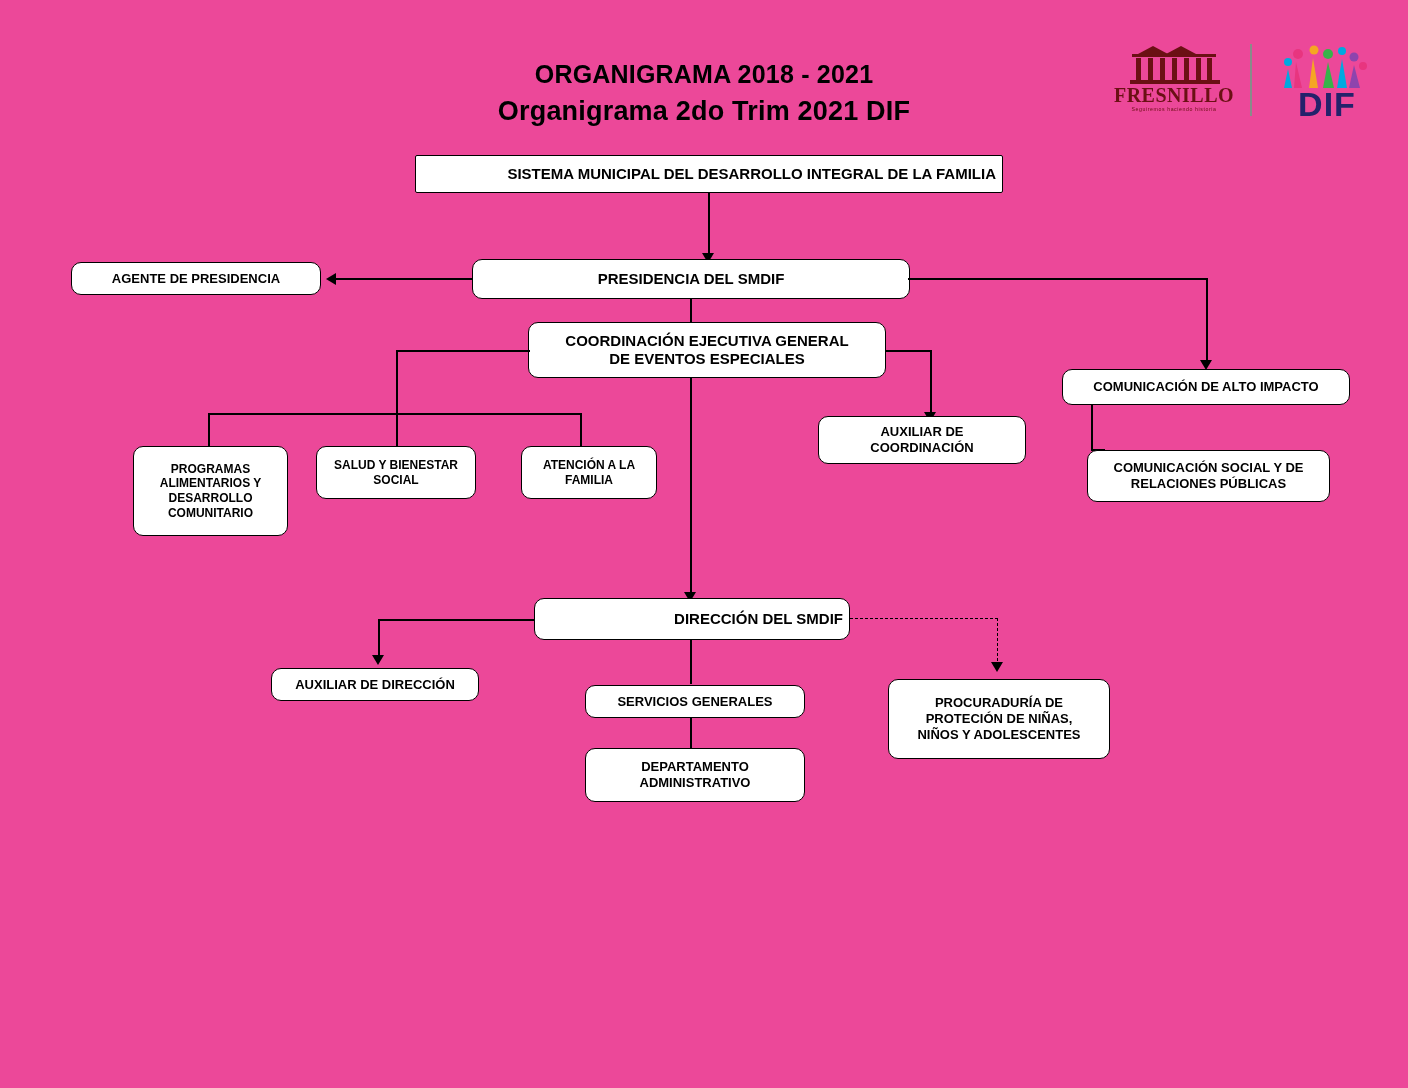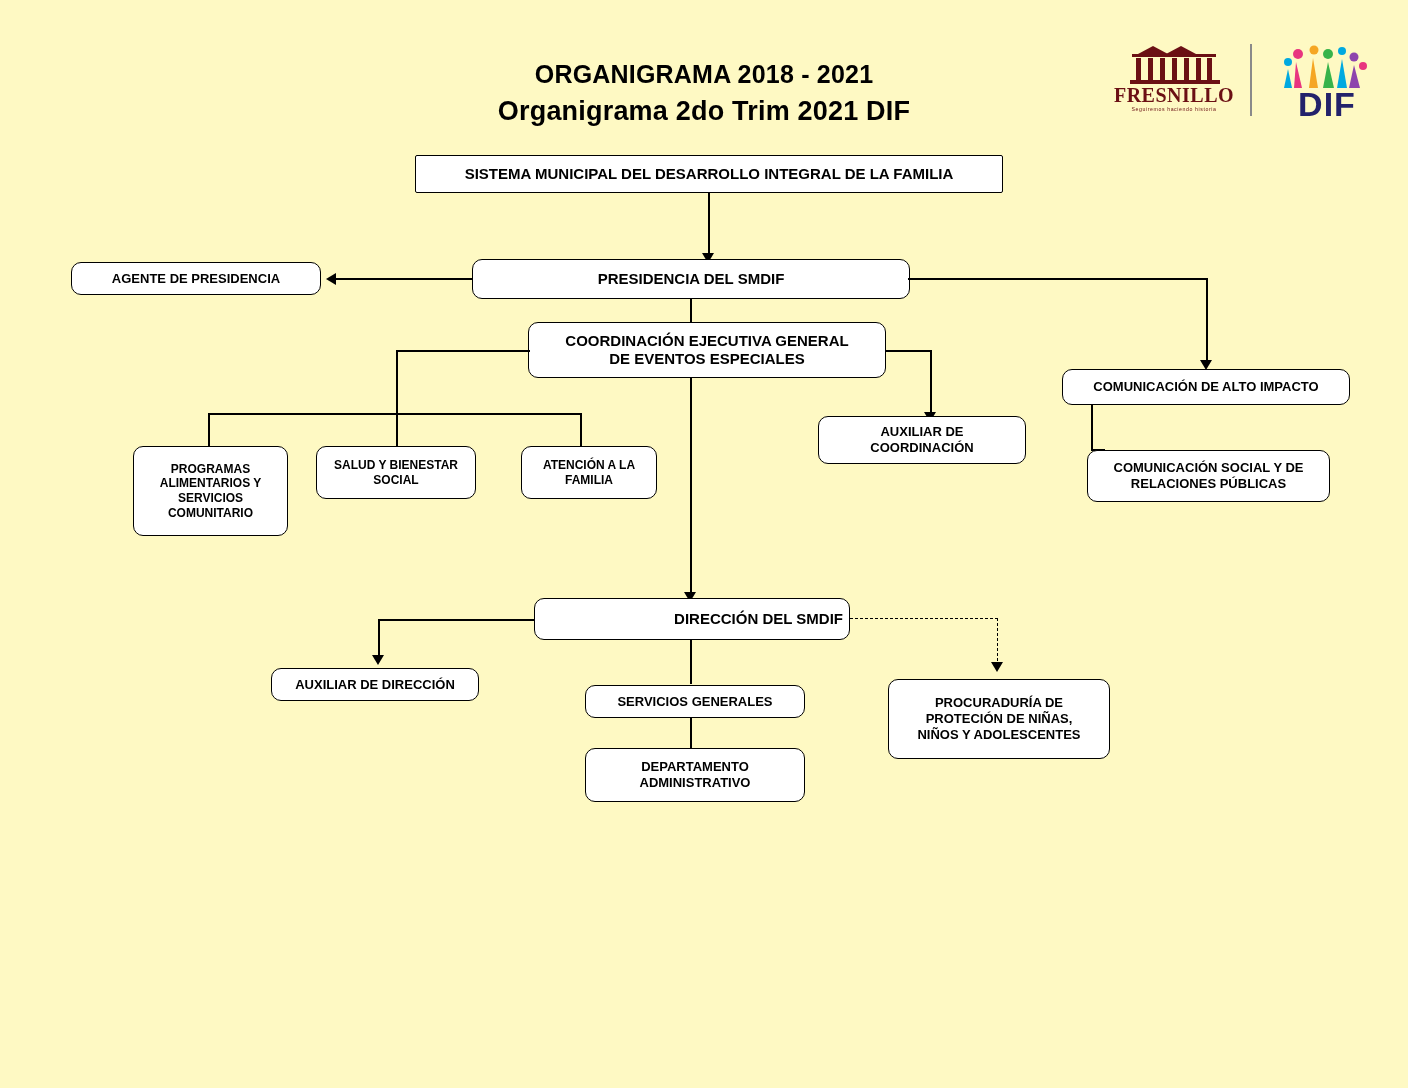--- a/index.html
+++ b/index.html
@@ -4,21 +4,21 @@
 <style>
   html, body {
     margin: 0;
     padding: 0;
     background: #ffffff;
   }
   #page {
     position: relative;
     width: 1408px;
     height: 1088px;
-    background: #fef9c3;
+    background: #ec4899;
     font-family: "Liberation Sans", sans-serif;
     overflow: hidden;
   }
   .title {
     position: absolute;
     left: 0;
     width: 1408px;
     text-align: center;
     font-weight: bold;
     color: #000000;
@@ -72,21 +72,21 @@
     background: #ffffff;
     display: flex;
     align-items: center;
     justify-content: center;
     text-align: center;
     color: #000000;
     line-height: 1.22;
     padding: 2px 6px;
   }
   .rounded { border-radius: 10px; }
-  .sq { border-radius: 2px; }
+  .sq { border-radius: 2px; justify-content: flex-end; }
   .b-bold { font-weight: bold; }
   .fs15 { font-size: 15px; }
   .fs13 { font-size: 13px; }
   .fs12 { font-size: 12px; }
   
   .ln {
     position: absolute;
     background: #000000;
   }
   .lnv { width: 1.8px; }
@@ -219,21 +219,21 @@
   <div class="ln lnv" style="left:396px; top:350px; height:64px;"></div>
 
   <div class="ln lnh" style="left:208px; top:413px; width:374px;"></div>
   <div class="ln lnv" style="left:208px; top:413px; height:34px;"></div>
   <div class="ln lnv" style="left:396px; top:413px; height:34px;"></div>
   <div class="ln lnv" style="left:580px; top:413px; height:34px;"></div>
 
   <div class="node rounded b-bold fs12" style="left:133px; top:446px; width:155px; height:90px; flex-direction:column;">
     <span>PROGRAMAS</span>
     <span>ALIMENTARIOS Y</span>
-    <span>SERVICIOS</span>
+    <span>DESARROLLO</span>
     <span>COMUNITARIO</span>
   </div>
 
   <div class="node rounded b-bold fs12" style="left:316px; top:446px; width:160px; height:53px; flex-direction:column;">
     <span>SALUD Y BIENESTAR</span>
     <span>SOCIAL</span>
   </div>
 
   <div class="node rounded b-bold fs12" style="left:521px; top:446px; width:136px; height:53px; flex-direction:column;">
     <span>ATENCIÓN A LA</span>

